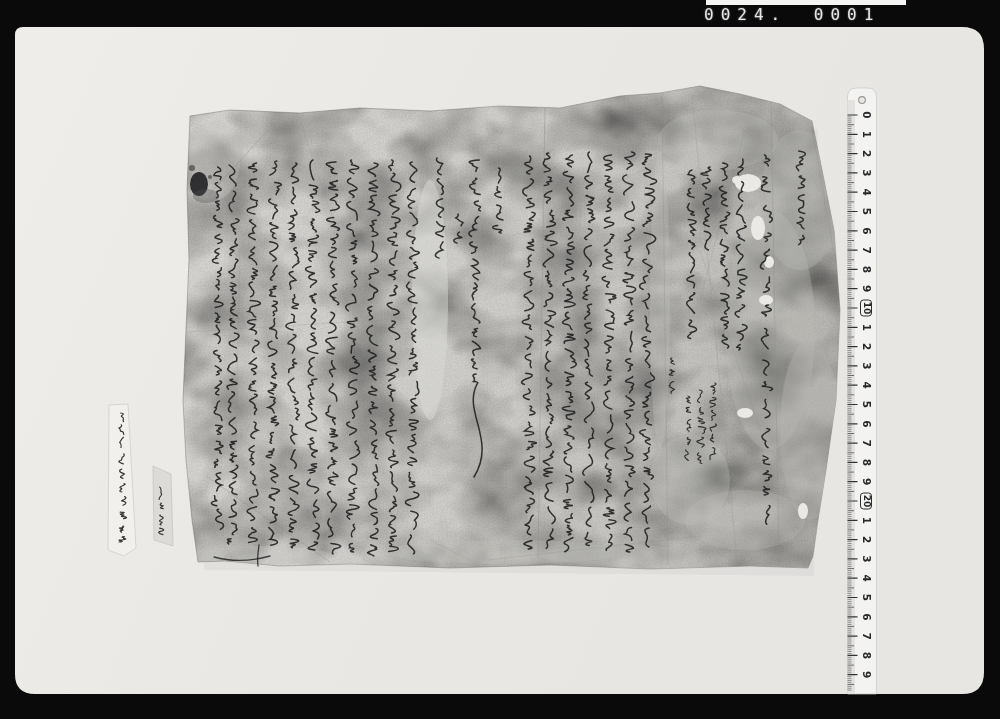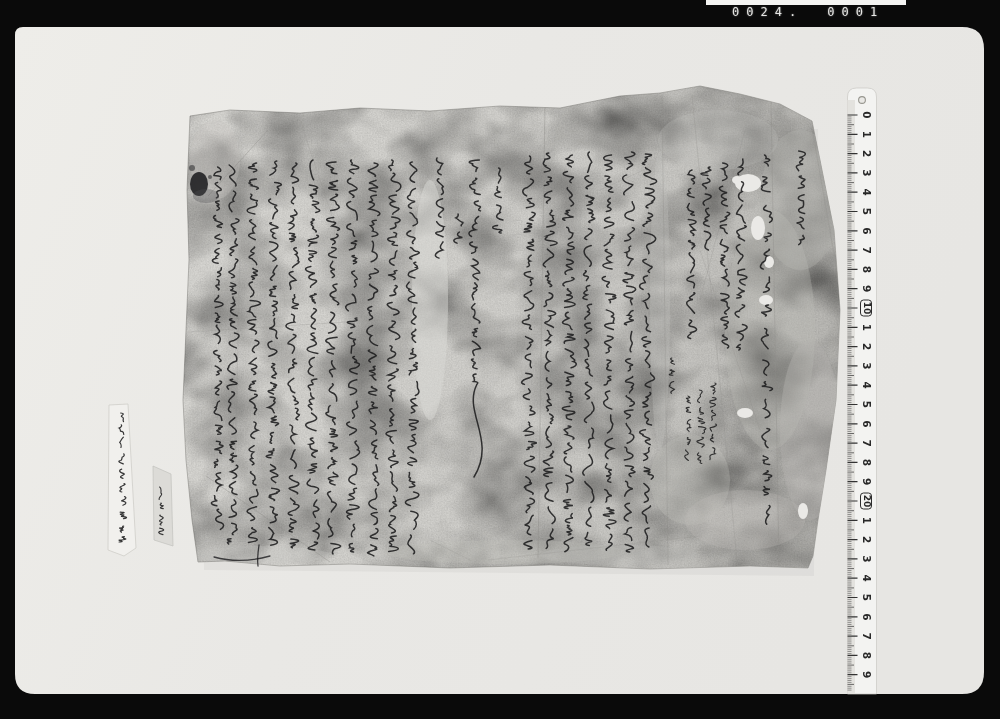--- a/index.html
+++ b/index.html
@@ -1,21 +1,21 @@
 <!DOCTYPE html>
 <html><head>
 <meta charset="utf-8">
 <style>
   html,body{margin:0;padding:0;background:#090909;}
   .stage{position:relative;width:1000px;height:719px;background:#0a0a0a;overflow:hidden;
          font-family:"DejaVu Sans",sans-serif;}
   .top-tab{position:absolute;left:706px;top:0;width:200px;height:5px;background:#f4f4f2;}
   .counter{position:absolute;left:704px;top:5px;width:260px;color:#e6e6e4;
-           font-family:"DejaVu Sans Mono",monospace;font-size:12px;letter-spacing:7px;
-           word-spacing:10px;text-shadow:0 0 2px rgba(255,255,255,.45);margin-left:28px;}
+           font-family:"DejaVu Sans Mono",monospace;font-size:16px;letter-spacing:7px;
+           word-spacing:10px;text-shadow:0 0 2px rgba(255,255,255,.45);}
   svg{position:absolute;left:0;top:0;}
 </style>
 </head>
 <body>
 
 <div class="stage">
   <div class="top-tab"></div>
   <div class="counter">0024. 0001</div>
 
   <svg id="scene" width="1000" height="719" viewBox="0 0 1000 719">

